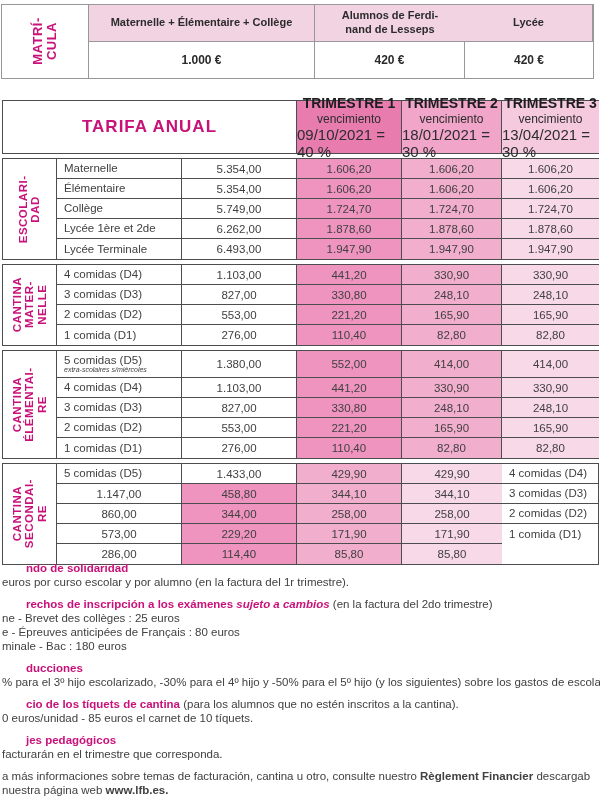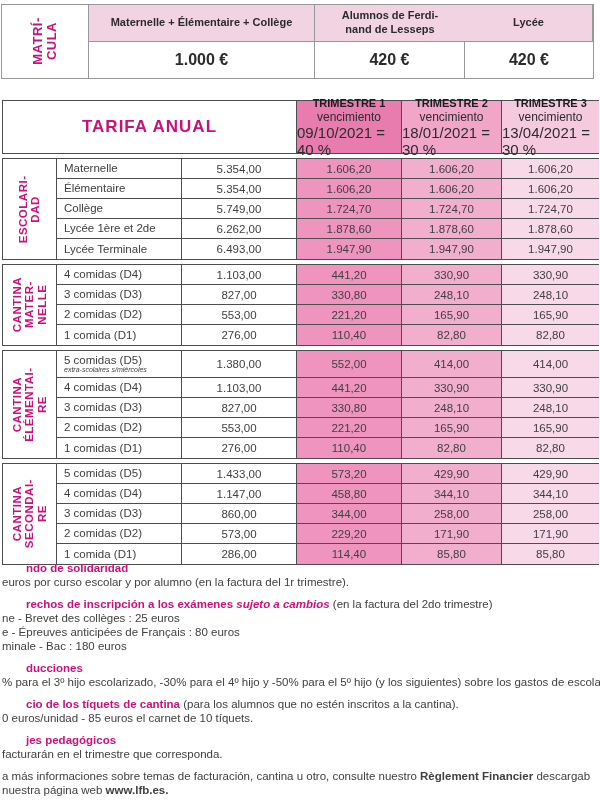--- a/index.html
+++ b/index.html
@@ -28,21 +28,21 @@
     grid-template-rows:37px 36px;
     border:1px solid var(--bgray);
   }
   .mcell { box-sizing:border-box; display:flex; align-items:center; justify-content:center; }
   .m-label { grid-row:1 / 3; grid-column:1; background:#fff; border-right:1px solid var(--bgray); }
   .m-head {
     background:var(--hdr-pink); border-right:1px solid var(--bgray); border-bottom:1px solid var(--bgray);
     font-weight:bold; font-size:11px; color:var(--near-black); text-align:center; white-space:pre-line; line-height:1.25;
   }
   .m-head.last, .m-val.last { border-right:none; }
-  .m-val { background:#fff; border-right:1px solid var(--bgray); font-weight:bold; font-size:16px; color:var(--near-black); }
+  .m-val { background:#fff; border-right:1px solid var(--bgray); font-weight:bold; font-size:12px; color:var(--near-black); }
 
   .rot-label {
     transform:rotate(-90deg);
     color:var(--magenta); font-weight:bold; text-align:center;
     white-space:pre-line; line-height:1.08; letter-spacing:0.5px;
   }
   .rot-matricula { font-size:13px; }
 
   
   .main-table { position:absolute; top:100px; left:2px; width:597px; }
@@ -51,21 +51,21 @@
     grid-template-columns:294px 105px 100px 97px;
     grid-template-rows:52px;
     border:1px solid var(--bdark);
     margin-bottom:4px;
   }
   .hcell { box-sizing:border-box; display:flex; flex-direction:column; align-items:center; justify-content:center; border-right:1px solid var(--bdark); }
   .hcell.last { border-right:none; }
   .tarifa-title-cell { background:#fff; }
   .tarifa-title { color:var(--magenta); font-weight:bold; font-size:17px; letter-spacing:1px; }
   .th1 { background:var(--t1h); } .th2 { background:var(--t2h); } .th3 { background:var(--t3h); }
-  .th-name { font-weight:bold; font-size:11px; color:#1d1d1f; }
+  .th-name { font-weight:bold; font-size:14px; color:#1d1d1f; }
   .th-venc { font-size:12px; color:#2c2c2e; margin-top:1px; }
   .th-due { font-size:15px; color:#2c2c2e; }
 
   .section-block {
     display:grid;
     grid-template-columns:54px 125px 115px 105px 100px 97px;
     grid-auto-rows:20px;
     border:1px solid var(--bdark);
     margin-bottom:4px;
     background:#fff;
@@ -253,21 +253,20 @@
       <div class="section-block">
         <div class="cell label-cell" style="grid-row: 1 / span 5;">
           <div class="rot-label rot-section">CANTINA
 SECONDAI-
 RE</div>
         </div>
         <div class="cell name-cell">
           <div class="row-name">5 comidas (D5)</div>
         </div>
         <div class="cell val-cell">1.433,00</div>
-        <div class="cell val-cell col-t1">573,20</div>
         <div class="cell val-cell col-t2">429,90</div>
         <div class="cell val-cell col-t3 last-col">429,90</div>
         <div class="cell name-cell">
           <div class="row-name">4 comidas (D4)</div>
         </div>
         <div class="cell val-cell">1.147,00</div>
         <div class="cell val-cell col-t1">458,80</div>
         <div class="cell val-cell col-t2">344,10</div>
         <div class="cell val-cell col-t3 last-col">344,10</div>
         <div class="cell name-cell">

